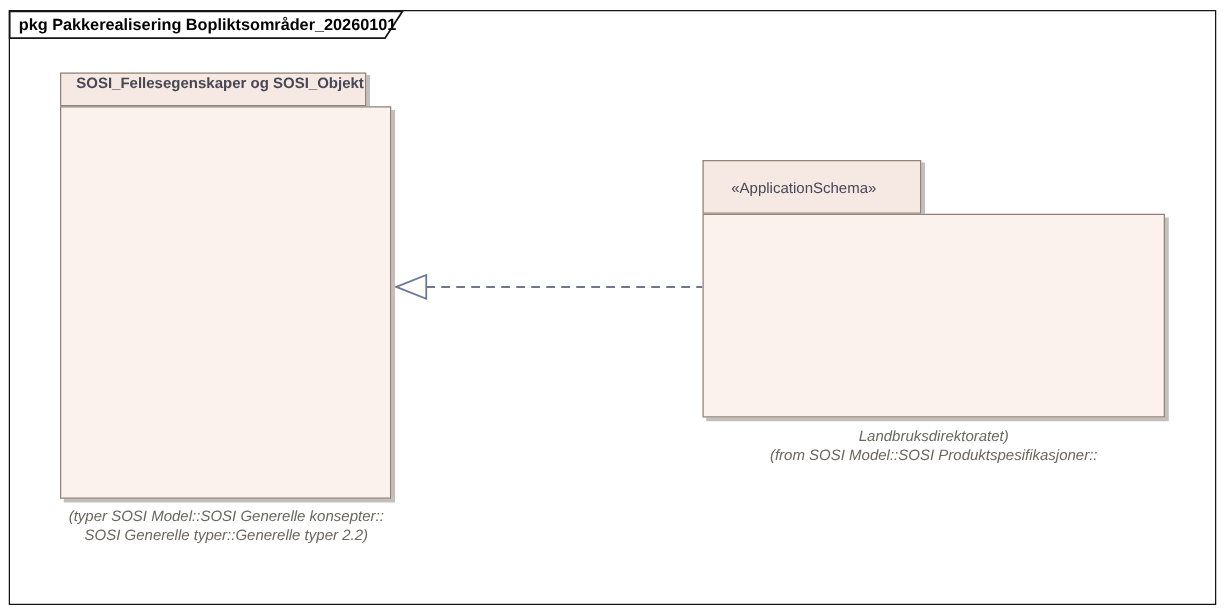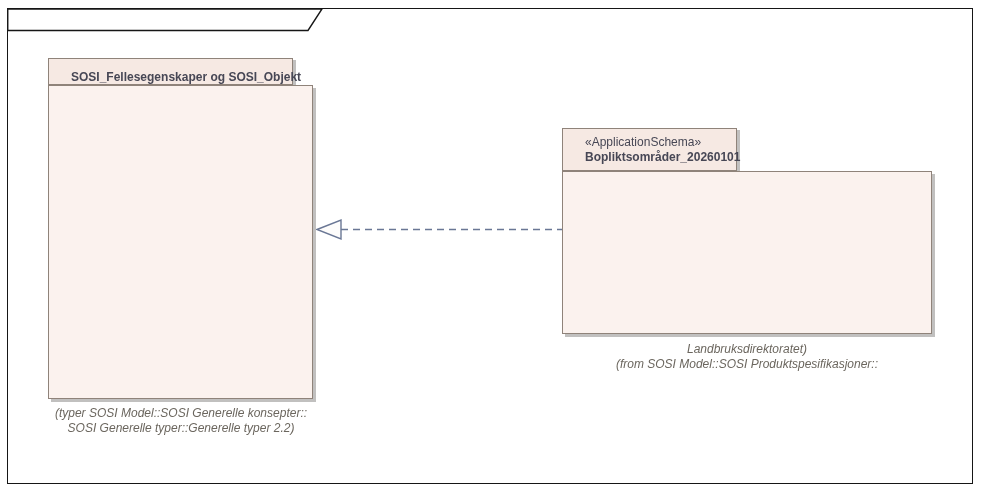--- a/index.html
+++ b/index.html
@@ -36,21 +36,21 @@
     border:1.5px solid var(--package-border);
     box-shadow:3px 2px 0 var(--shadow);
   }
   .pkg-body{
     position:absolute;box-sizing:border-box;
     background:var(--package-body-fill);
     border:1.5px solid var(--package-border);
     box-shadow:3px 3px 0 var(--shadow);
   }
   .pkg-tab-left{left:48px;top:58px;width:245px;height:27px;
-    display:flex;align-items:flex-end;padding-left:22px;}
+    display:flex;align-items:flex-start;padding-left:12px;}
   .pkg-body-left{left:48px;top:85px;width:265px;height:314px;}
   .pkg-tab-right{left:562px;top:128px;width:175px;height:43px;
     display:flex;flex-direction:column;justify-content:center;padding-left:22px;row-gap:1px;}
   .pkg-body-right{left:562px;top:171px;width:370px;height:163px;}
   .pkg-name{
     font-size:12px;font-weight:bold;color:var(--package-name-text);white-space:nowrap;
   }
   .pkg-stereotype{
     font-size:12px;font-weight:normal;color:var(--package-name-text);white-space:nowrap;
   }
@@ -69,36 +69,36 @@
   <div class="frame"></div>
 
   <svg class="overlay" viewBox="0 0 983 493">
     <path d="M 7.75 9 L 322 9 L 308 30.5 L 7.75 30.5 Z" fill="#ffffff" stroke="var(--frame-border)" stroke-width="1.4"></path>
     <g pointer-events="stroke">
       <path d="M 341 229.5 L 562 229.5" stroke="var(--connector-stroke)" stroke-width="1.6" stroke-dasharray="7 5" fill="none"></path>
       <polygon points="317,229.5 341,220 341,239" fill="#fdfcfb" stroke="var(--connector-stroke)" stroke-width="1.4"></polygon>
     </g>
   </svg>
 
+  <div class="frame-title">pkg Pakkerealisering Bopliktsområder_20260101</div>
 
   <div>
     <div class="pkg-tab pkg-tab-left">
       <span class="pkg-name">SOSI_Fellesegenskaper og SOSI_Objekt</span>
     </div>
     <div class="pkg-body pkg-body-left"></div>
     <div class="from-note from-note-left">
       <div>(typer SOSI Model::SOSI Generelle konsepter::</div>
       <div>SOSI Generelle typer::Generelle typer 2.2)</div>
     </div>
   </div>
 
   <div>
     <div class="pkg-tab pkg-tab-right">
       <span class="pkg-stereotype">«ApplicationSchema»</span>
-      <span class="pkg-name">Bopliktsområder_20260101</span>
     </div>
     <div class="pkg-body pkg-body-right"></div>
     <div class="from-note from-note-right">
       <div>Landbruksdirektoratet)</div>
       <div>(from SOSI Model::SOSI Produktspesifikasjoner::</div>
     </div>
   </div>
 
 </div>
 

